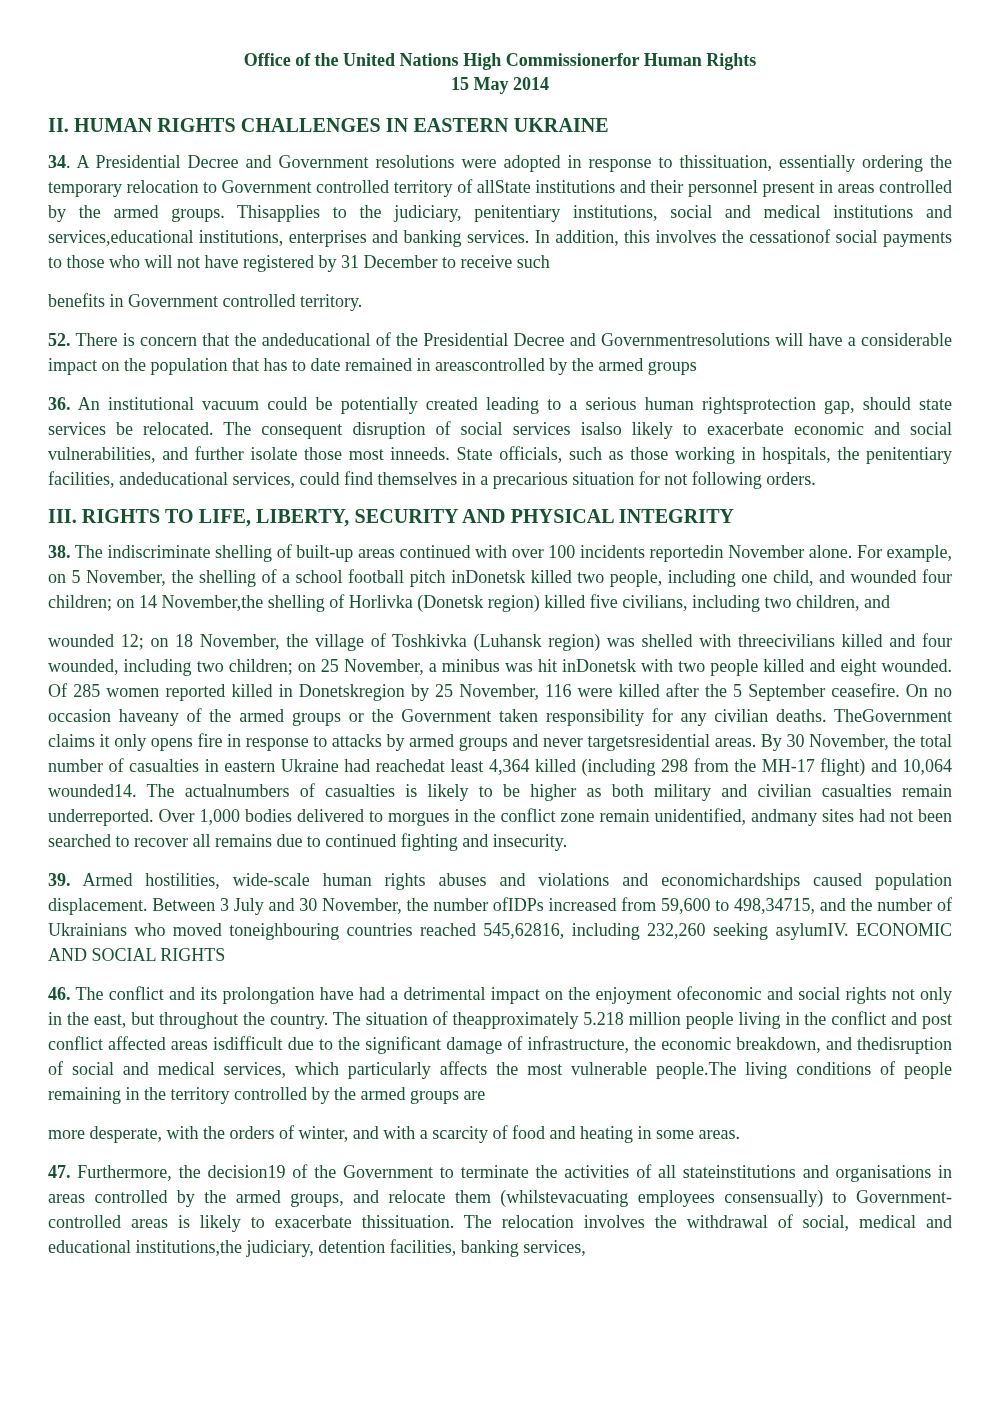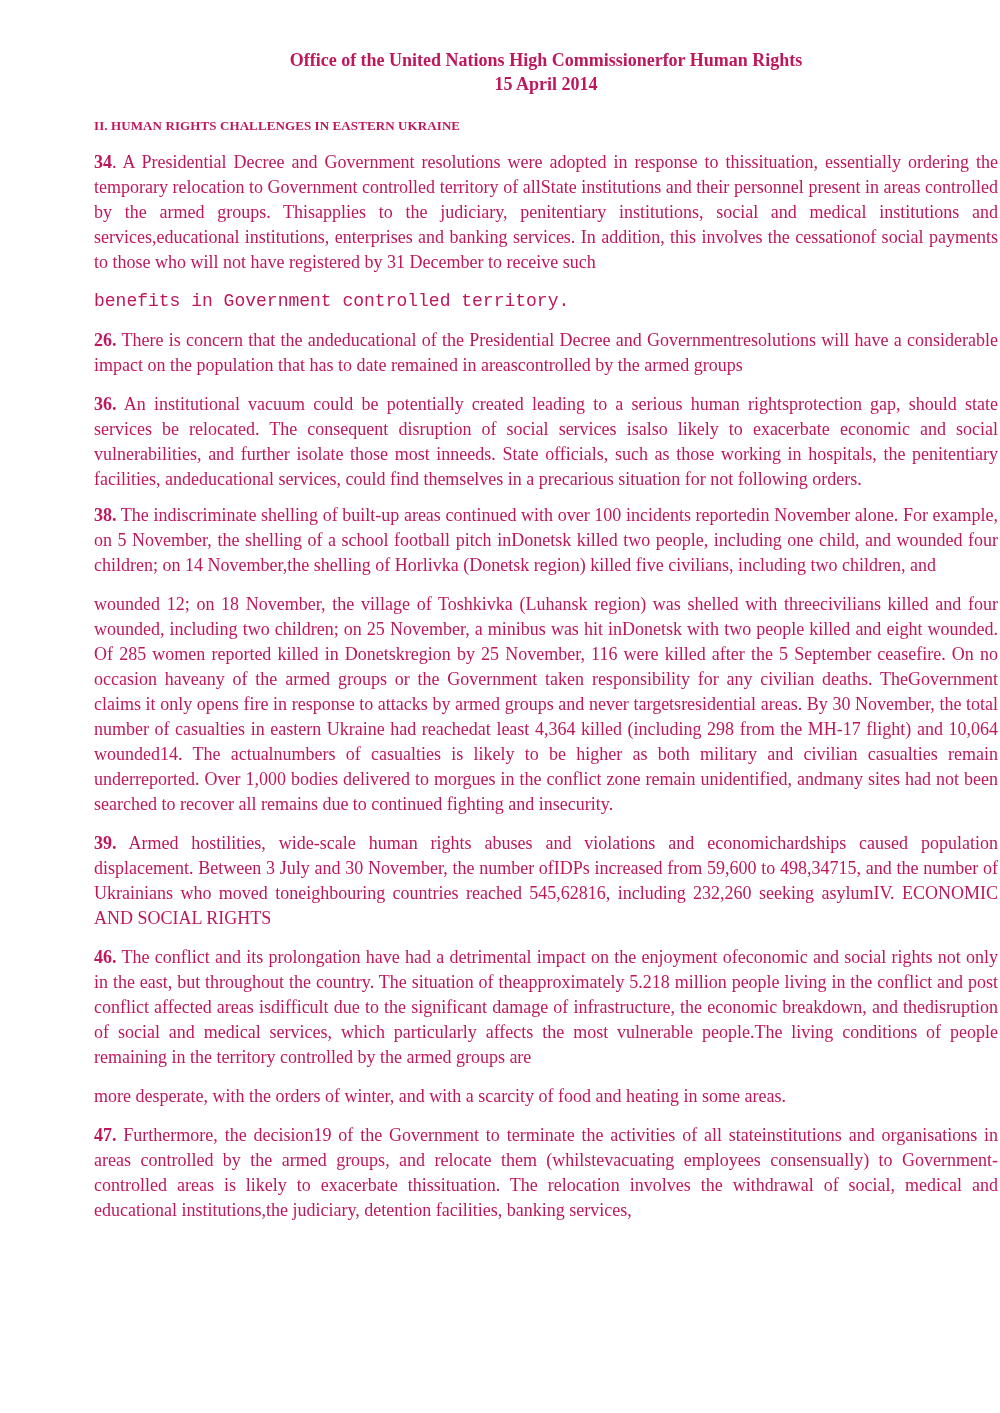--- a/index.html
+++ b/index.html
@@ -1,52 +1,53 @@
 <!DOCTYPE html>
 <html><head>
 <meta charset="utf-8">
 <style>
   html, body { margin: 0; padding: 0; background: #ffffff; }
   body { width: 1000px; height: 1413px; position: relative; overflow: hidden; }
   .page {
     position: absolute; left: 48px; top: 0; width: 904px;
     font-family: "Liberation Serif", "DejaVu Serif", serif;
-    color: #be185d; font-size: 18px; line-height: 25px; margin-left: 46px;
+    color: #14532d; font-size: 18px; line-height: 25px;
   }
   .header {
     text-align: center; font-weight: bold; font-size: 18px; line-height: 23.5px;
     margin-top: 49px;
   }
   .header div { margin: 0; }
   h2.section {
-    font-size: 13px; font-weight: bold; margin: 0; line-height: 25px;
+    font-size: 20px; font-weight: bold; margin: 0; line-height: 25px;
     letter-spacing: 0.1px;
   }
   p.para { margin: 0; text-align: justify; }
   p.para .num { font-weight: bold; }
 </style>
 </head>
 <body>
 
 <div class="page">
 
   <div class="header">
     <div>Office of the United Nations High Commissionerfor Human Rights</div>
-    <div>15 April 2014</div>
+    <div>15 May 2014</div>
   </div>
 
   <h2 class="section" style="margin-top:17px;">II. HUMAN RIGHTS CHALLENGES IN EASTERN UKRAINE</h2>
 
   <p class="para" style="margin-top:12px;"><span class="num">34</span><span>. A Presidential Decree and Government resolutions were adopted in response to thissituation, essentially ordering the temporary relocation to Government controlled territory of allState institutions and their personnel present in areas controlled by the armed groups. Thisapplies to the judiciary, penitentiary institutions, social and medical institutions and services,educational institutions, enterprises and banking services. In addition, this involves the cessationof social payments to those who will not have registered by 31 December to receive such</span></p>
-  <p class="para" style="margin-top:14px;font-family:Liberation Mono, monospace;"><span>benefits in Government controlled territory.</span></p>
+  <p class="para" style="margin-top:14px;"><span>benefits in Government controlled territory.</span></p>
 
-  <p class="para" style="margin-top:14px;"><span class="num">26.</span><span> There is concern that the andeducational of the Presidential Decree and Governmentresolutions will have a considerable impact on the population that has to date remained in areascontrolled by the armed groups</span></p>
+  <p class="para" style="margin-top:14px;"><span class="num">52.</span><span> There is concern that the andeducational of the Presidential Decree and Governmentresolutions will have a considerable impact on the population that has to date remained in areascontrolled by the armed groups</span></p>
 
   <p class="para" style="margin-top:14px;"><span class="num">36.</span><span> An institutional vacuum could be potentially created leading to a serious human rightsprotection gap, should state services be relocated. The consequent disruption of social services isalso likely to exacerbate economic and social vulnerabilities, and further isolate those most inneeds. State officials, such as those working in hospitals, the penitentiary facilities, andeducational services, could find themselves in a precarious situation for not following orders.</span></p>
 
+  <h2 class="section" style="margin-top:12px;">III. RIGHTS TO LIFE, LIBERTY, SECURITY AND PHYSICAL INTEGRITY</h2>
 
   <p class="para" style="margin-top:11px;"><span class="num">38.</span><span> The indiscriminate shelling of built-up areas continued with over 100 incidents reportedin November alone. For example, on 5 November, the shelling of a school football pitch inDonetsk killed two people, including one child, and wounded four children; on 14 November,the shelling of Horlivka (Donetsk region) killed five civilians, including two children, and</span></p>
   <p class="para" style="margin-top:14px;"><span>wounded 12; on 18 November, the village of Toshkivka (Luhansk region) was shelled with threecivilians killed and four wounded, including two children; on 25 November, a minibus was hit inDonetsk with two people killed and eight wounded. Of 285 women reported killed in Donetskregion by 25 November, 116 were killed after the 5 September ceasefire. On no occasion haveany of the armed groups or the Government taken responsibility for any civilian deaths. TheGovernment claims it only opens fire in response to attacks by armed groups and never targetsresidential areas. By 30 November, the total number of casualties in eastern Ukraine had reachedat least 4,364 killed (including 298 from the MH-17 flight) and 10,064 wounded14. The actualnumbers of casualties is likely to be higher as both military and civilian casualties remain underreported. Over 1,000 bodies delivered to morgues in the conflict zone remain unidentified, andmany sites had not been searched to recover all remains due to continued fighting and insecurity.</span></p>
 
   <p class="para" style="margin-top:14px;"><span class="num">39.</span><span> Armed hostilities, wide-scale human rights abuses and violations and economichardships caused population displacement. Between 3 July and 30 November, the number ofIDPs increased from 59,600 to 498,34715, and the number of Ukrainians who moved toneighbouring countries reached 545,62816, including 232,260 seeking asylumIV. ECONOMIC AND SOCIAL RIGHTS</span></p>
 
   <p class="para" style="margin-top:14px;"><span class="num">46.</span><span> The conflict and its prolongation have had a detrimental impact on the enjoyment ofeconomic and social rights not only in the east, but throughout the country. The situation of theapproximately 5.218 million people living in the conflict and post conflict affected areas isdifficult due to the significant damage of infrastructure, the economic breakdown, and thedisruption of social and medical services, which particularly affects the most vulnerable people.The living conditions of people remaining in the territory controlled by the armed groups are</span></p>
   <p class="para" style="margin-top:14px;"><span>more desperate, with the orders of winter, and with a scarcity of food and heating in some areas.</span></p>
 
   <p class="para" style="margin-top:14px;"><span class="num">47.</span><span> Furthermore, the decision19 of the Government to terminate the activities of all stateinstitutions and organisations in areas controlled by the armed groups, and relocate them (whilstevacuating employees consensually) to Government-controlled areas is likely to exacerbate thissituation. The relocation involves the withdrawal of social, medical and educational institutions,the judiciary, detention facilities, banking services,</span></p>

